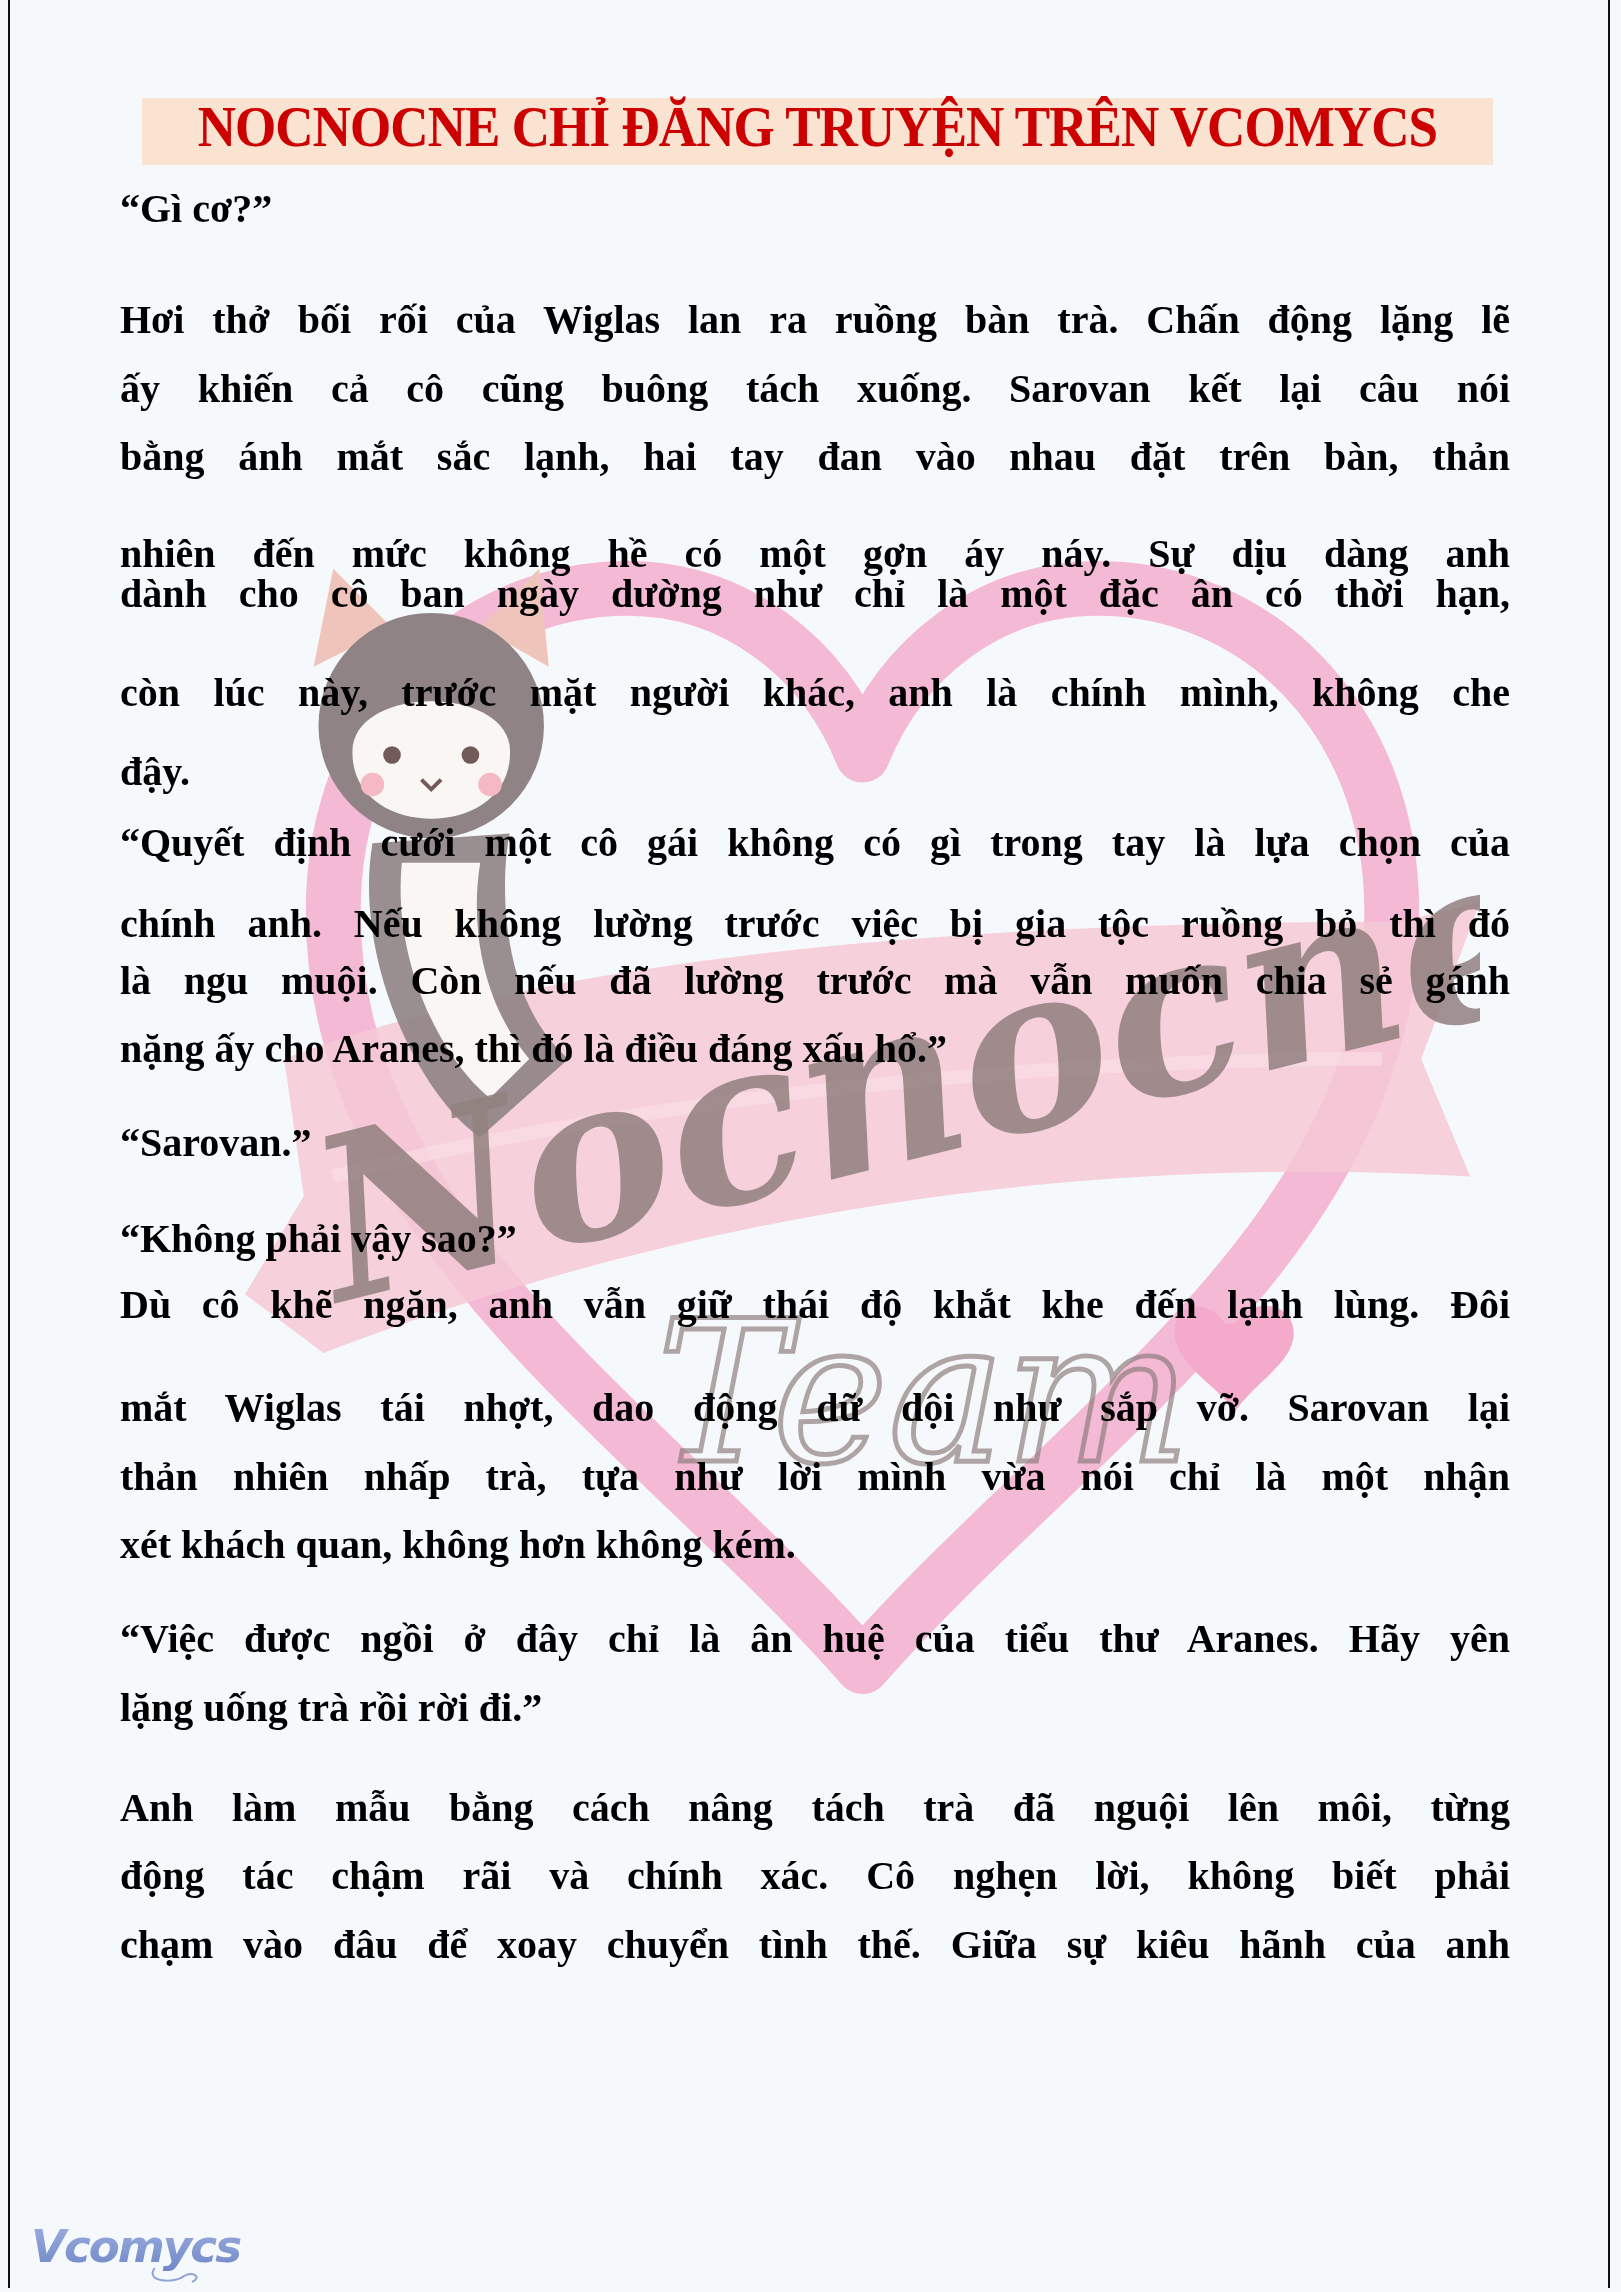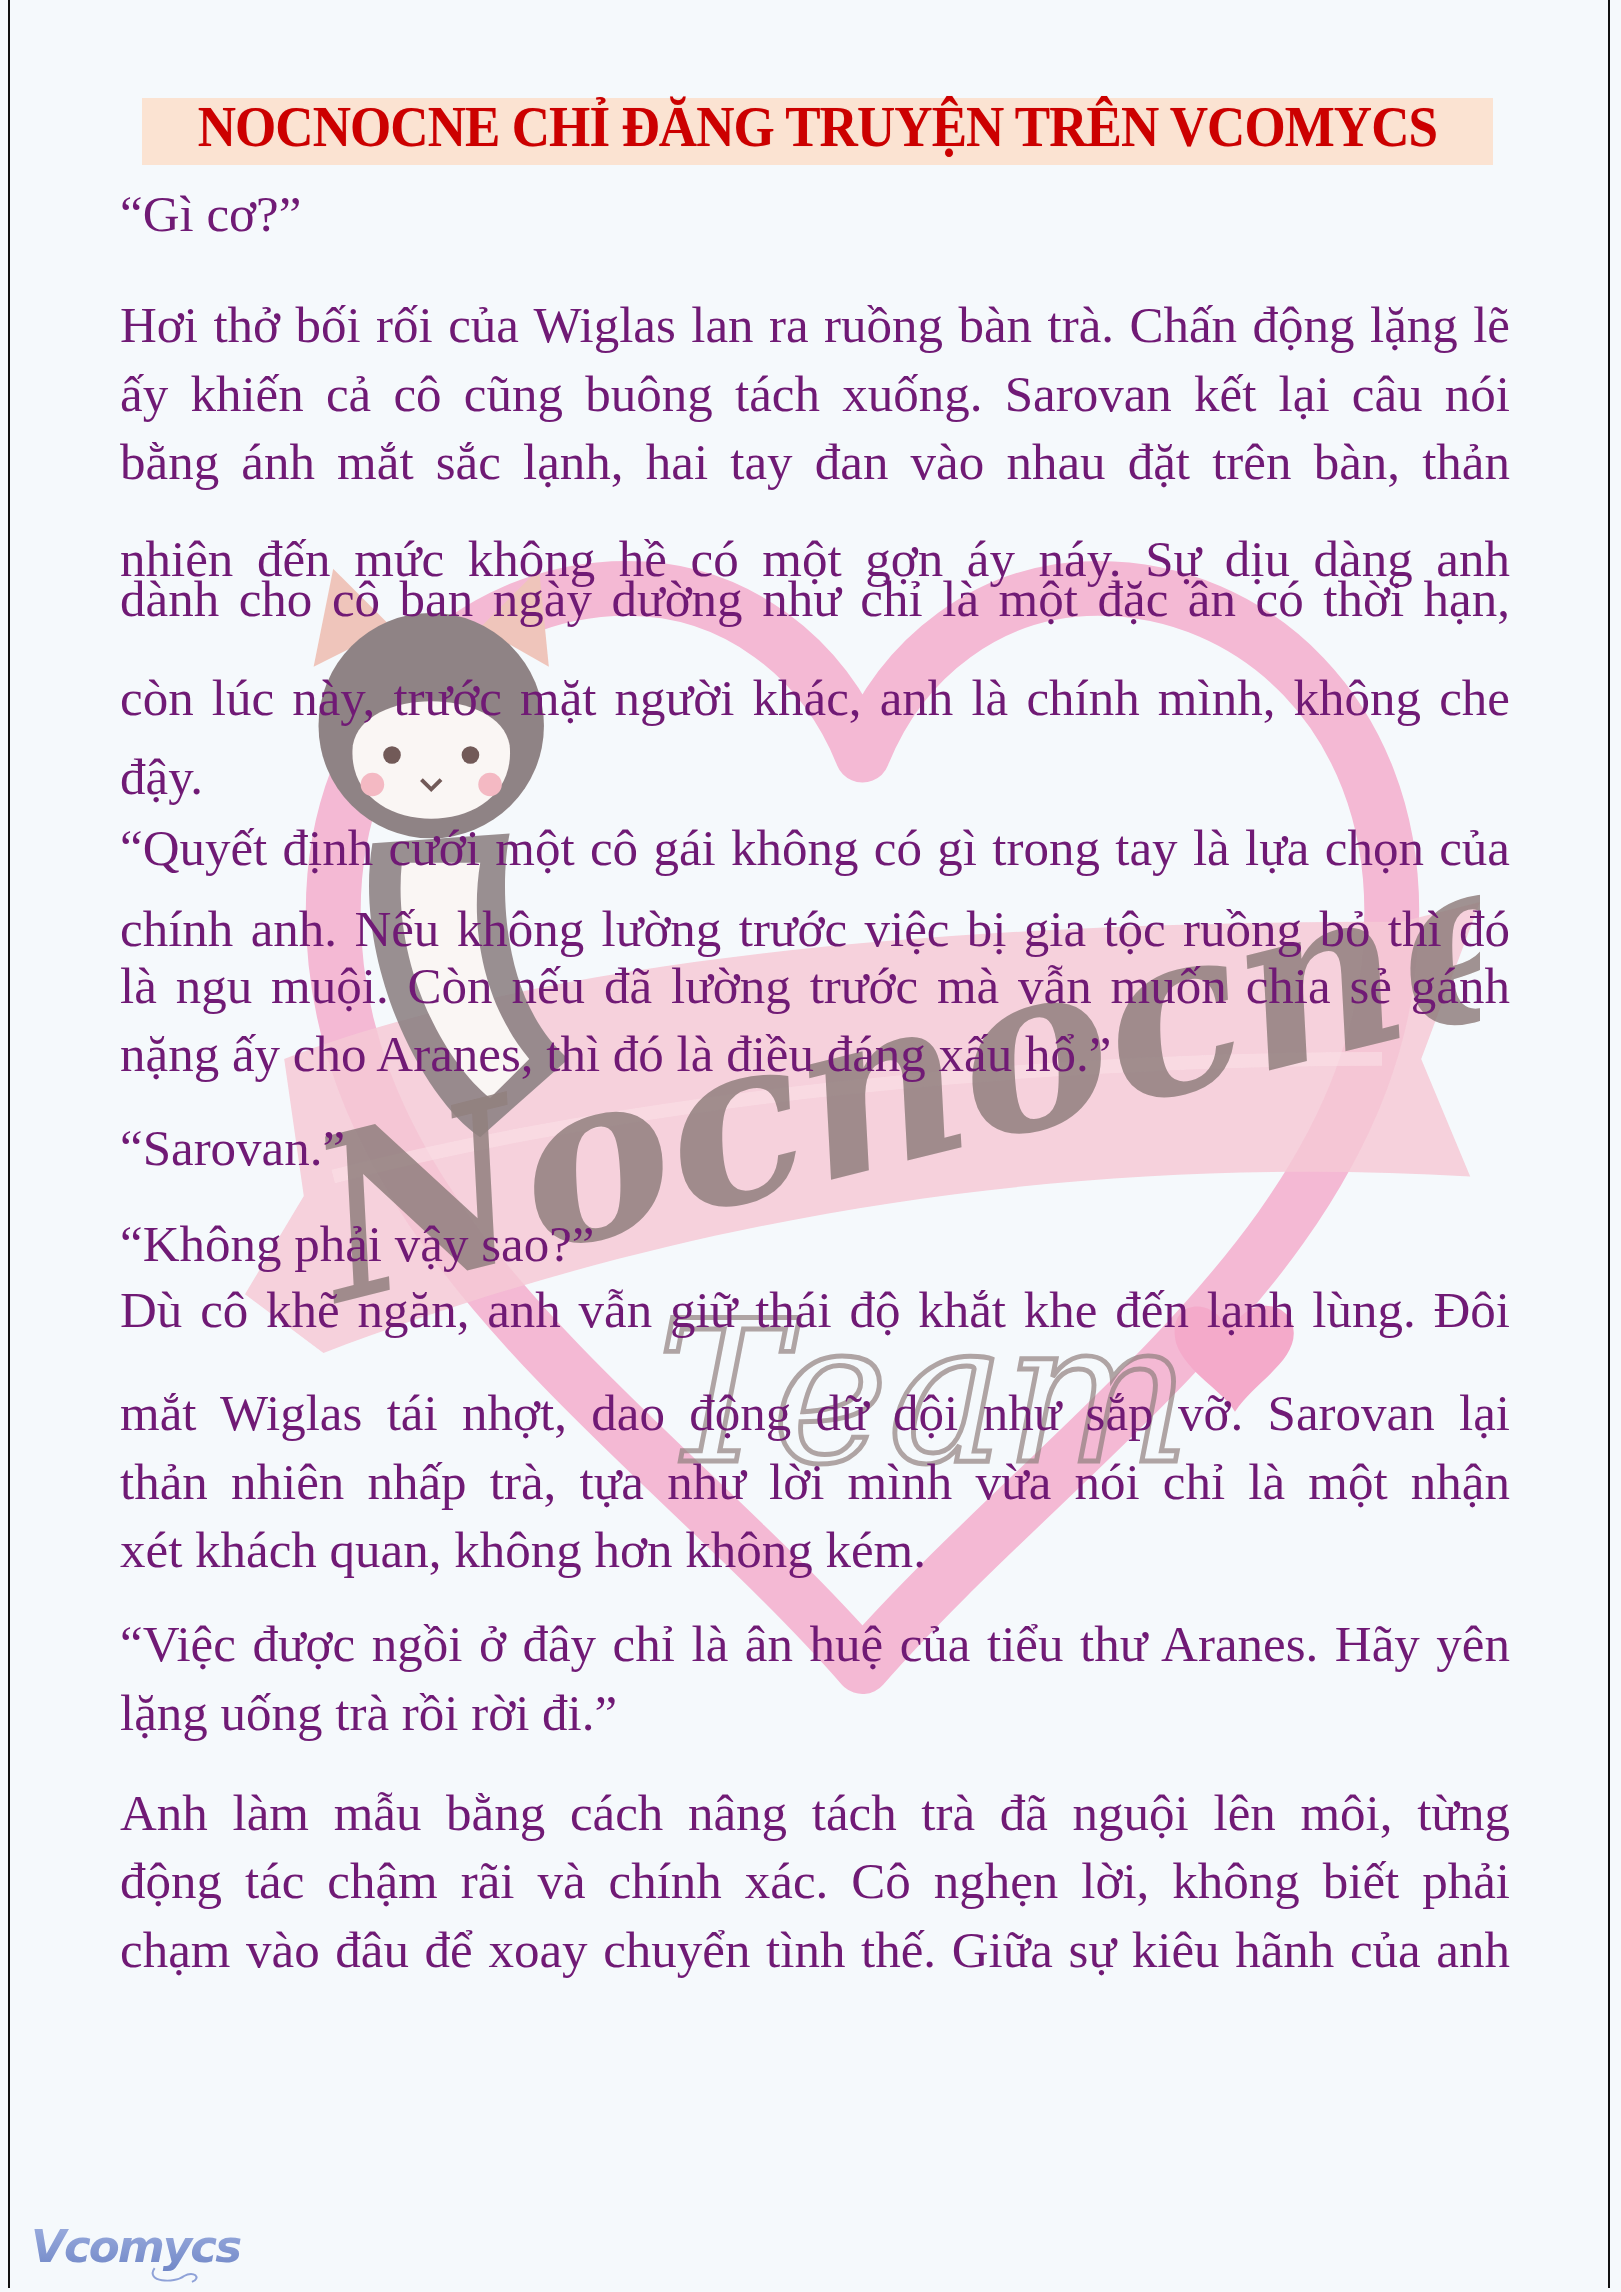--- a/index.html
+++ b/index.html
@@ -59,23 +59,23 @@
     .content {
       position: absolute;
       left: 120px;
       top: 0;
       width: 1390px;
     }
     .line {
       position: absolute;
       left: 0;
       width: 1390px;
-      font-size: 51px;
-      font-weight: normal;
-      color: #701a75;
+      font-size: 40px;
+      font-weight: bold;
+      color: #000000;
       white-space: nowrap;
       line-height: 1;
       text-align: justify;
       text-align-last: justify;
     }
     .line.last {
       text-align-last: left;
     }
     .logo {
       position: absolute;

